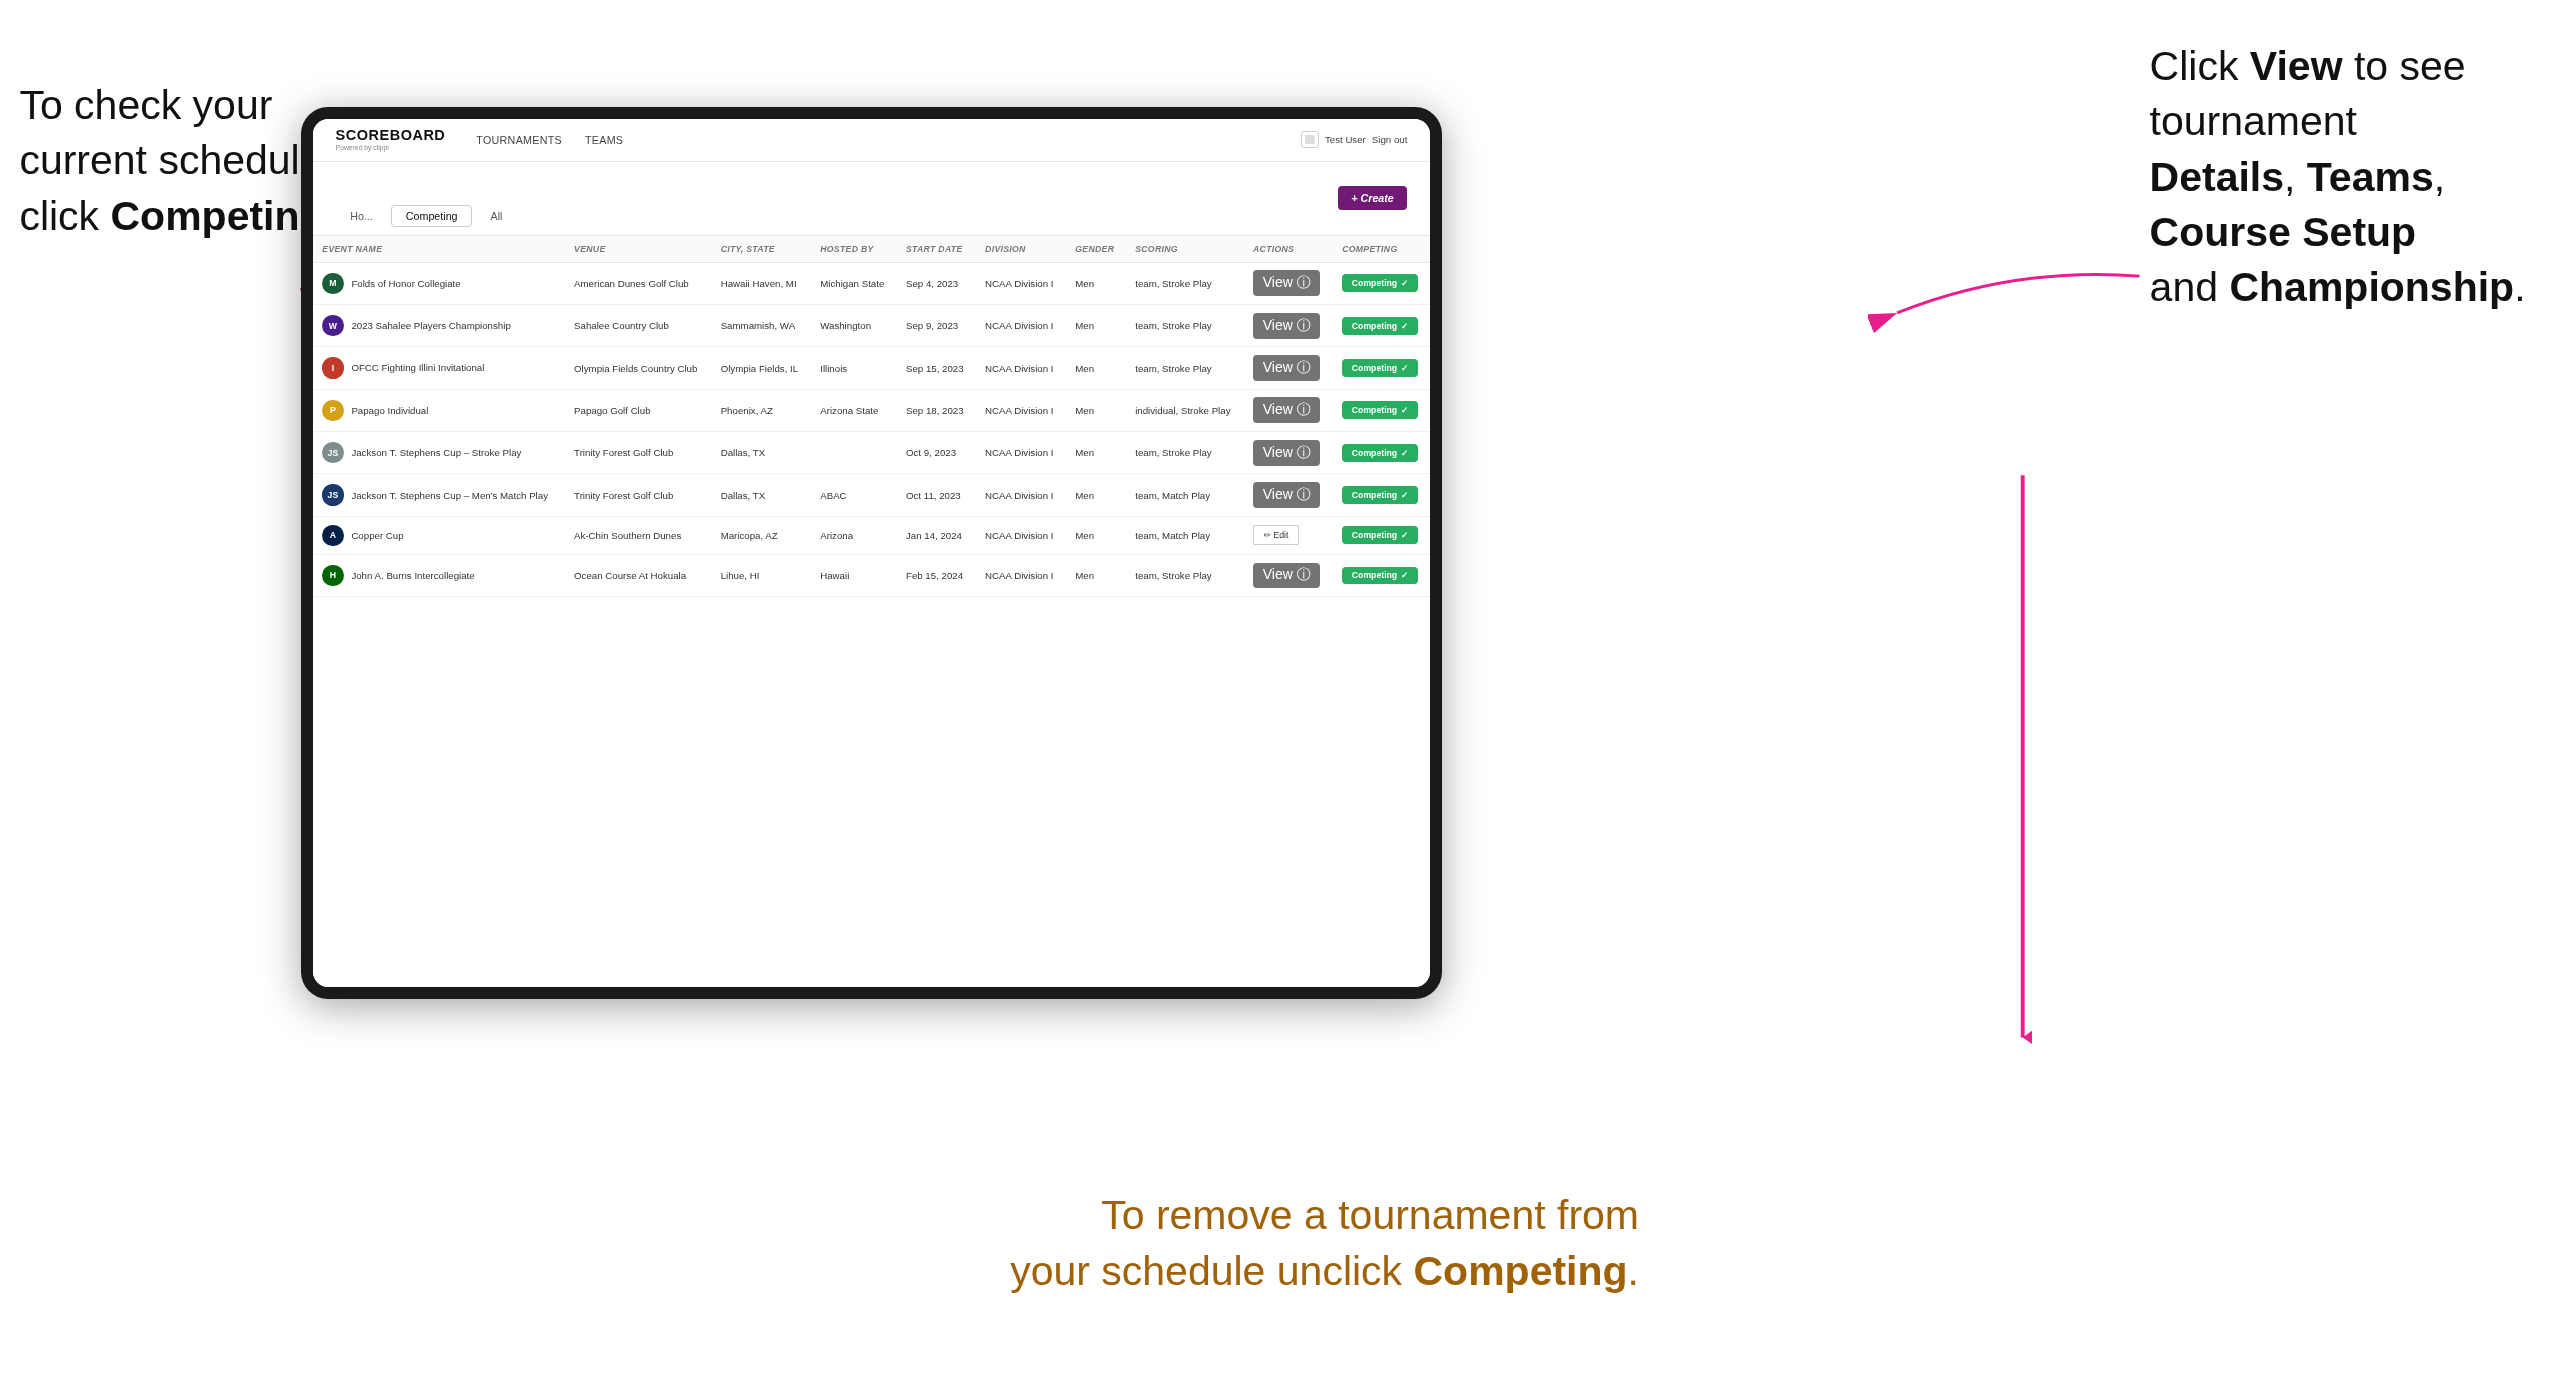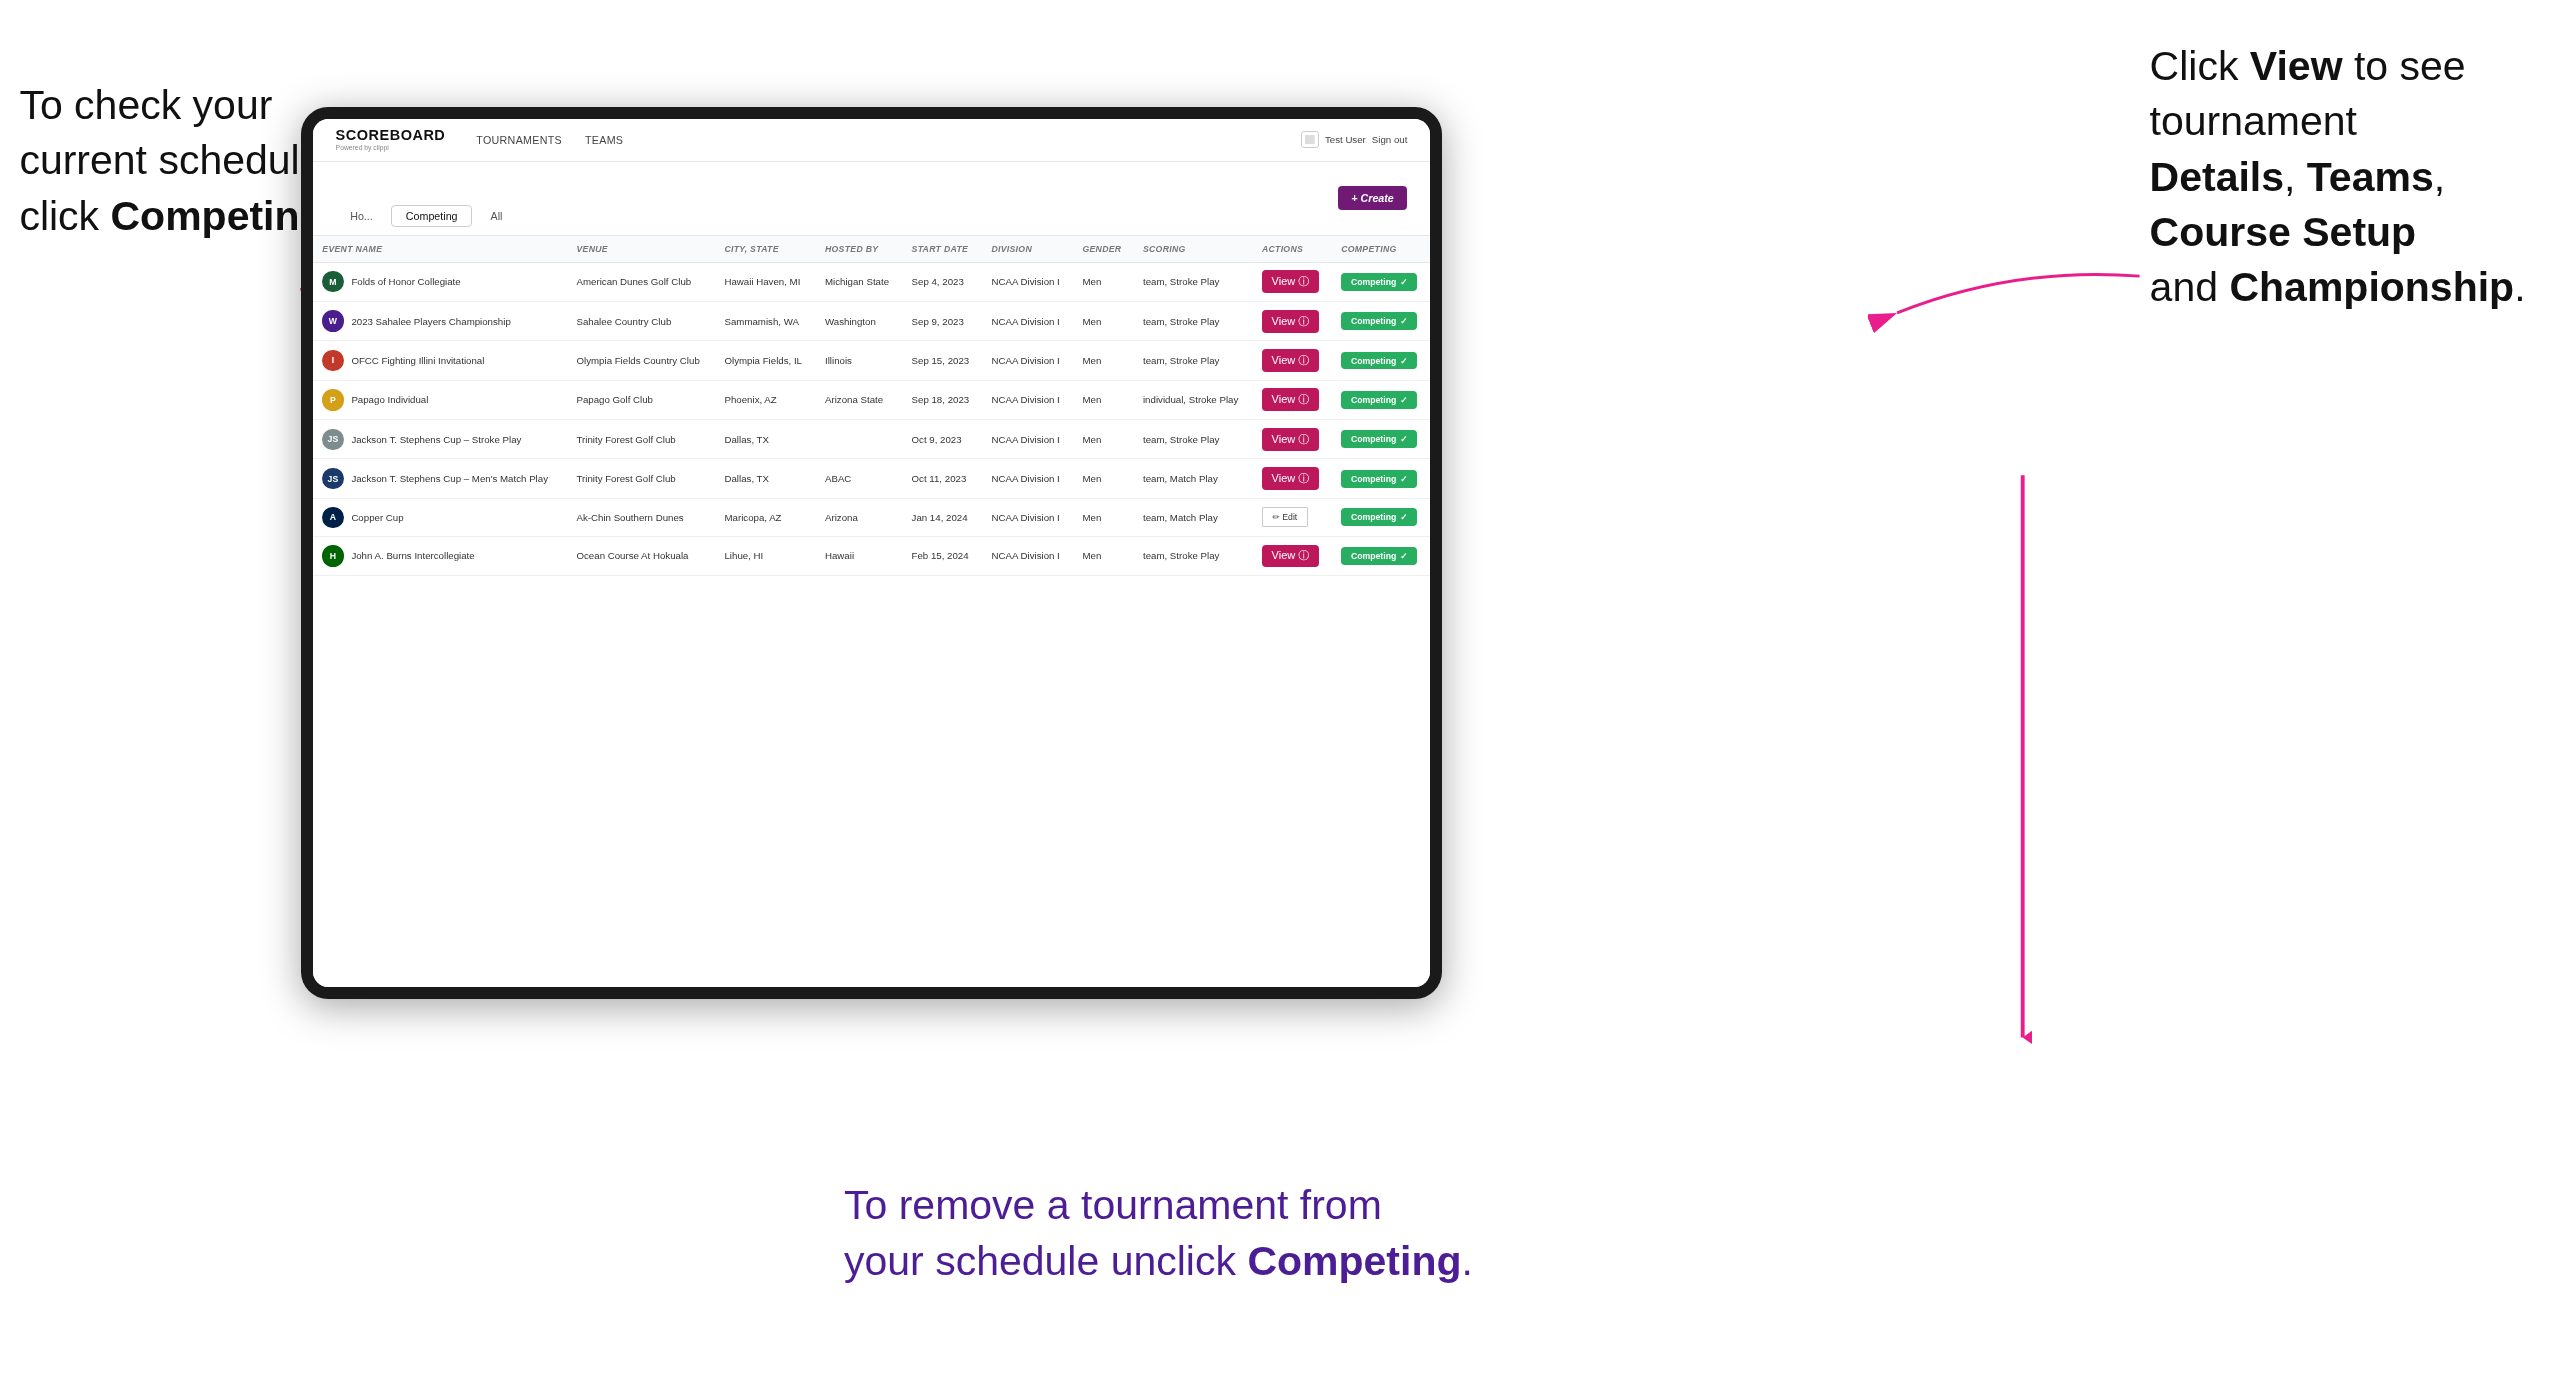--- a/index.html
+++ b/index.html
@@ -32,27 +32,27 @@
       line-height: 1.35;
       color: #111;
       font-weight: 400;
       text-align: left;
       width: 407px;
     }
     .annotation-top-right strong { font-weight: 900; }
 
     .annotation-bottom {
       position: absolute;
-      bottom: 97px;
+      bottom: 87px;
       left: 844px;
       font-size: 41px;
       line-height: 1.35;
-      color: #4c1d95;
+      color: #a16207;
       font-weight: 400;
-      text-align: left;
+      text-align: right;
       width: 795px;
     }
     .annotation-bottom strong { font-weight: 900; }
 
     
     .tablet-outer {
       position: absolute;
       left: 301px;
       top: 107px;
       width: 1141px;
@@ -230,26 +230,26 @@
     .team-logo.green { background: #1a5e38; }
     .team-logo.purple { background: #4a1e8c; }
     .team-logo.red { background: #c0392b; }
     .team-logo.yellow { background: #d4a017; }
     .team-logo.grey { background: #7f8c8d; }
     .team-logo.blue-dark { background: #1a3a6b; }
     .team-logo.arizona { background: #002147; }
     .team-logo.hawaii { background: #006400; }
 
     .view-btn {
-      background: #be185d;
+      background: #737373;
       color: #fff;
       border: none;
       border-radius: 3.9px;
       padding: 3.9px 9.7px;
-      font-size: 11px;
+      font-size: 14px;
       cursor: pointer;
       display: inline-flex;
       align-items: center;
       gap: 3.9px;
     }
     .edit-btn {
       background: #fff;
       color: #333;
       border: 1px solid #ccc;
       border-radius: 1px;

